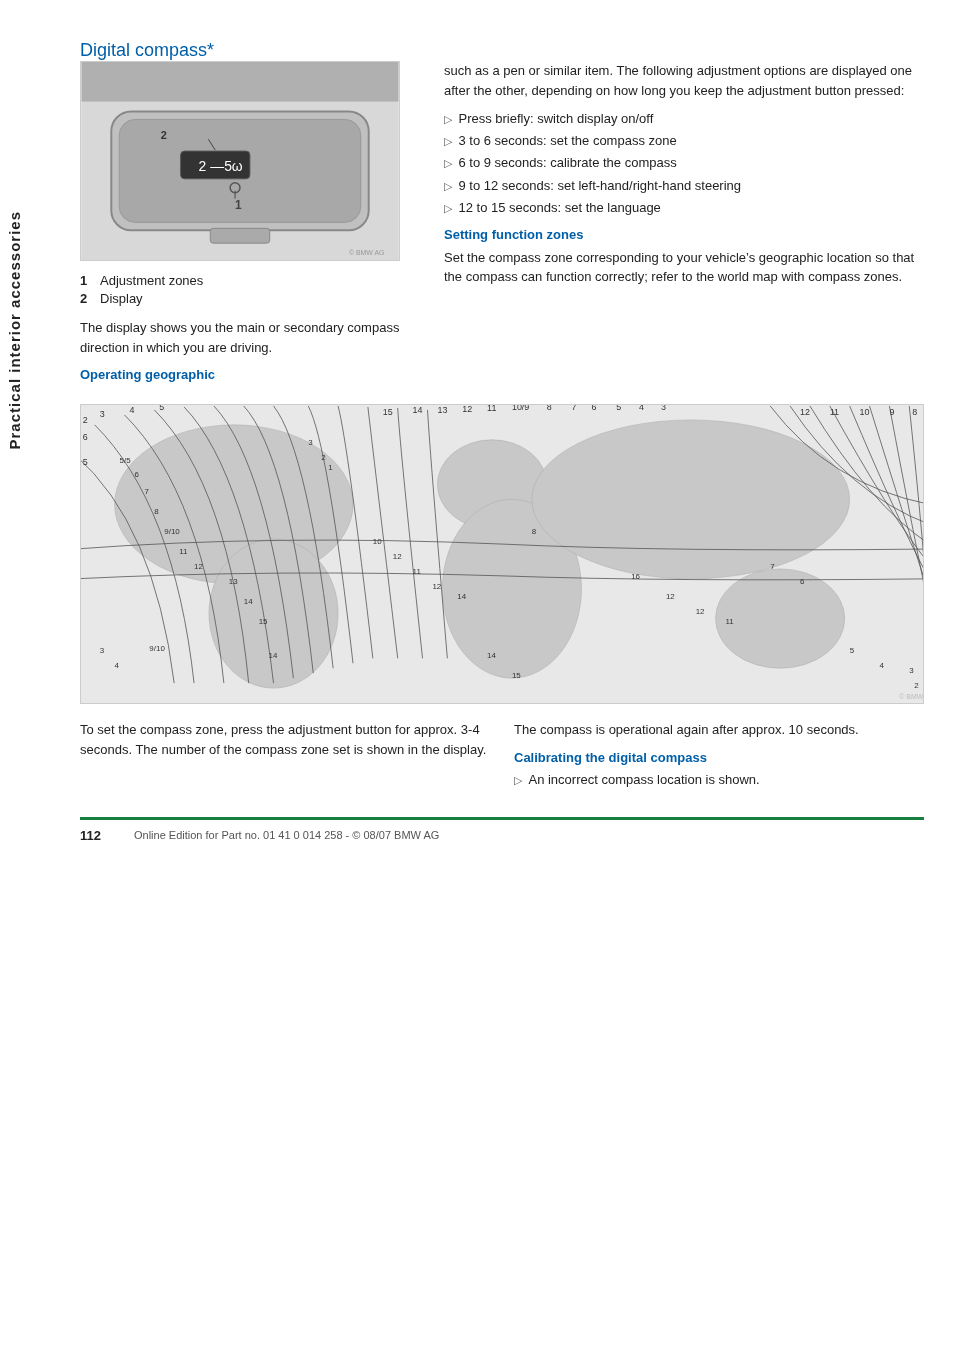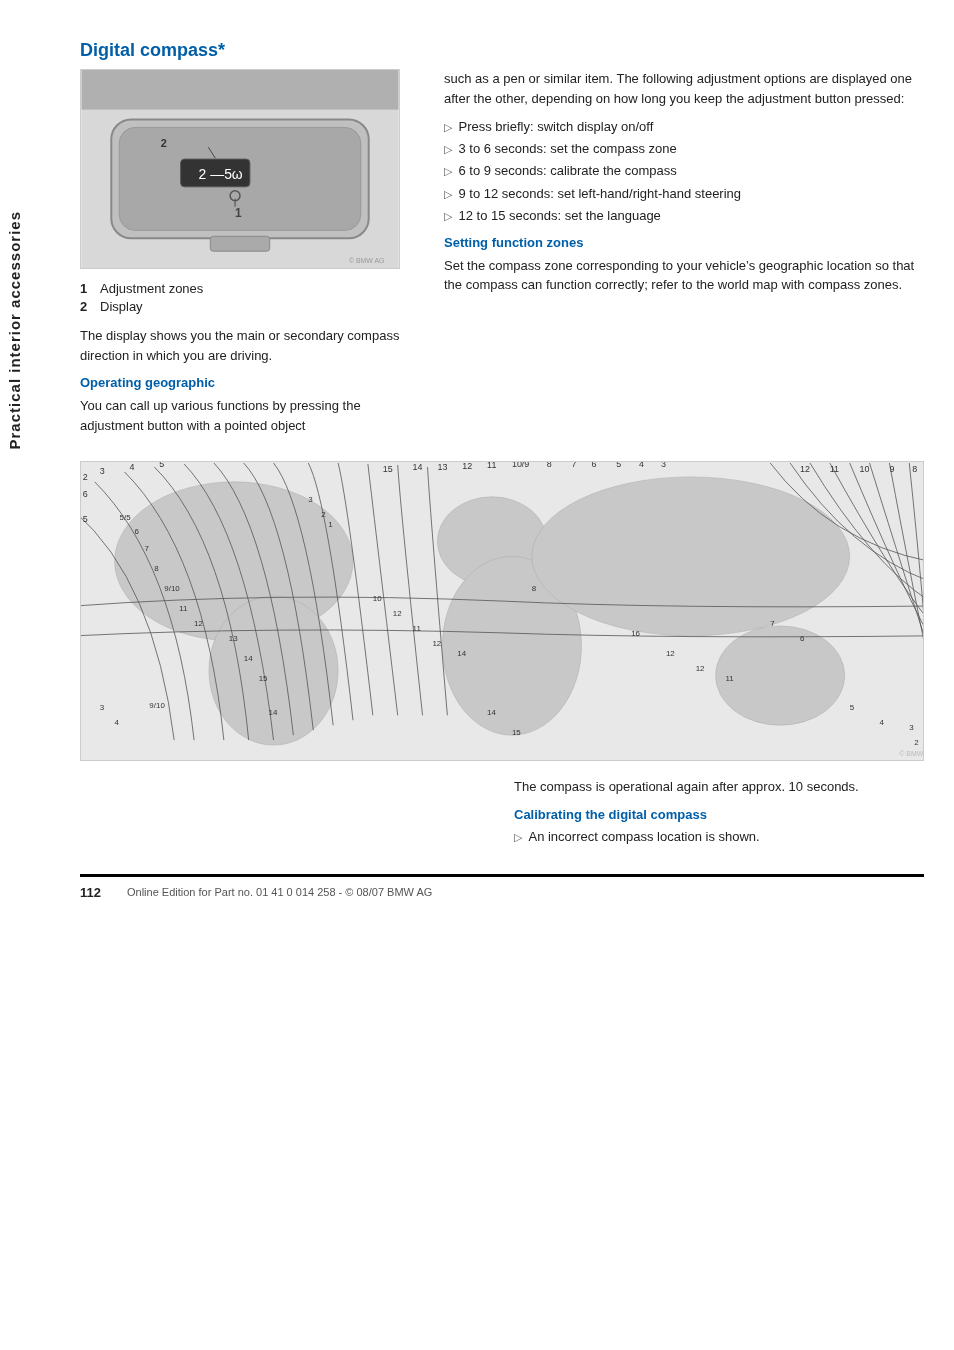--- a/index.html
+++ b/index.html
@@ -37,23 +37,23 @@
 
     
     .main-content {
       margin-left: 50px;
       padding: 40px 30px 30px 30px;
     }
 
     
     .page-title {
       font-size: 18px;
-      font-weight: bold;
+      font-weight: normal;
       color: #005fa8;
-      margin-bottom: 8px;
+      margin-bottom: 0;
     }
 
     
     .two-col {
       display: flex;
       gap: 24px;
       margin-bottom: 16px;
     }
     .col-left {
       flex: 0 0 340px;
@@ -151,25 +151,25 @@
       display: flex;
       gap: 24px;
       margin-bottom: 16px;
     }
     .bottom-col {
       flex: 1;
     }
 
     
     .footer {
-      border-top: 3px solid #000000;
+      border-top: 3px solid #15803d;
       padding-top: 8px;
       display: flex;
       align-items: center;
-      gap: 17px;
+      gap: 24px;
       margin-top: 20px;
     }
     .footer-page {
       font-size: 13px;
       font-weight: bold;
       min-width: 30px;
     }
     .footer-text {
       font-size: 11px;
       color: #555;
@@ -230,21 +230,20 @@
         <div class="label-item">
           <span class="label-num">2</span>
           <span>Display</span>
         </div>
       </div>
 
       <p class="body-text">The display shows you the main or secondary compass direction in which you are driving.</p>
 
       <div class="section-heading">Operating geographic</div>
 
-      <p class="body-text">You can call up various functions by pressing the adjustment button with a pointed object</p>
     </div>
 
     <div class="col-right">
 
       <p class="body-text">such as a pen or similar item. The following adjustment options are displayed one after the other, depending on how long you keep the adjustment button pressed:</p>
 
       <ul class="bullet-list">
         <li>
           <span class="bullet-arrow">▷</span>
           <span>Press briefly: switch display on/off</span>
@@ -384,20 +383,21 @@
       <text x="25" y="250" font-size="8" fill="#333" font-family="Arial">3</text>
       <text x="40" y="265" font-size="8" fill="#333" font-family="Arial">4</text>
       <text x="75" y="248" font-size="8" fill="#333" font-family="Arial">9/10</text>
 
       <text x="830" y="296" font-size="7" fill="#bbb" font-family="Arial">© BMW AG</text>
     </svg>
   </div>
 
   <div class="bottom-two-col">
     <div class="bottom-col">
+      <p class="body-text">To set the compass zone, press the adjustment button for approx. 3-4 seconds. The number of the compass zone set is shown in the display.</p>
     </div>
     <div class="bottom-col">
       <p class="body-text">The compass is operational again after approx. 10 seconds.</p>
 
       <div class="section-heading">Calibrating the digital compass</div>
       <ul class="bullet-list">
         <li>
           <span class="bullet-arrow">▷</span>
           <span>An incorrect compass location is shown.</span>
         </li>

